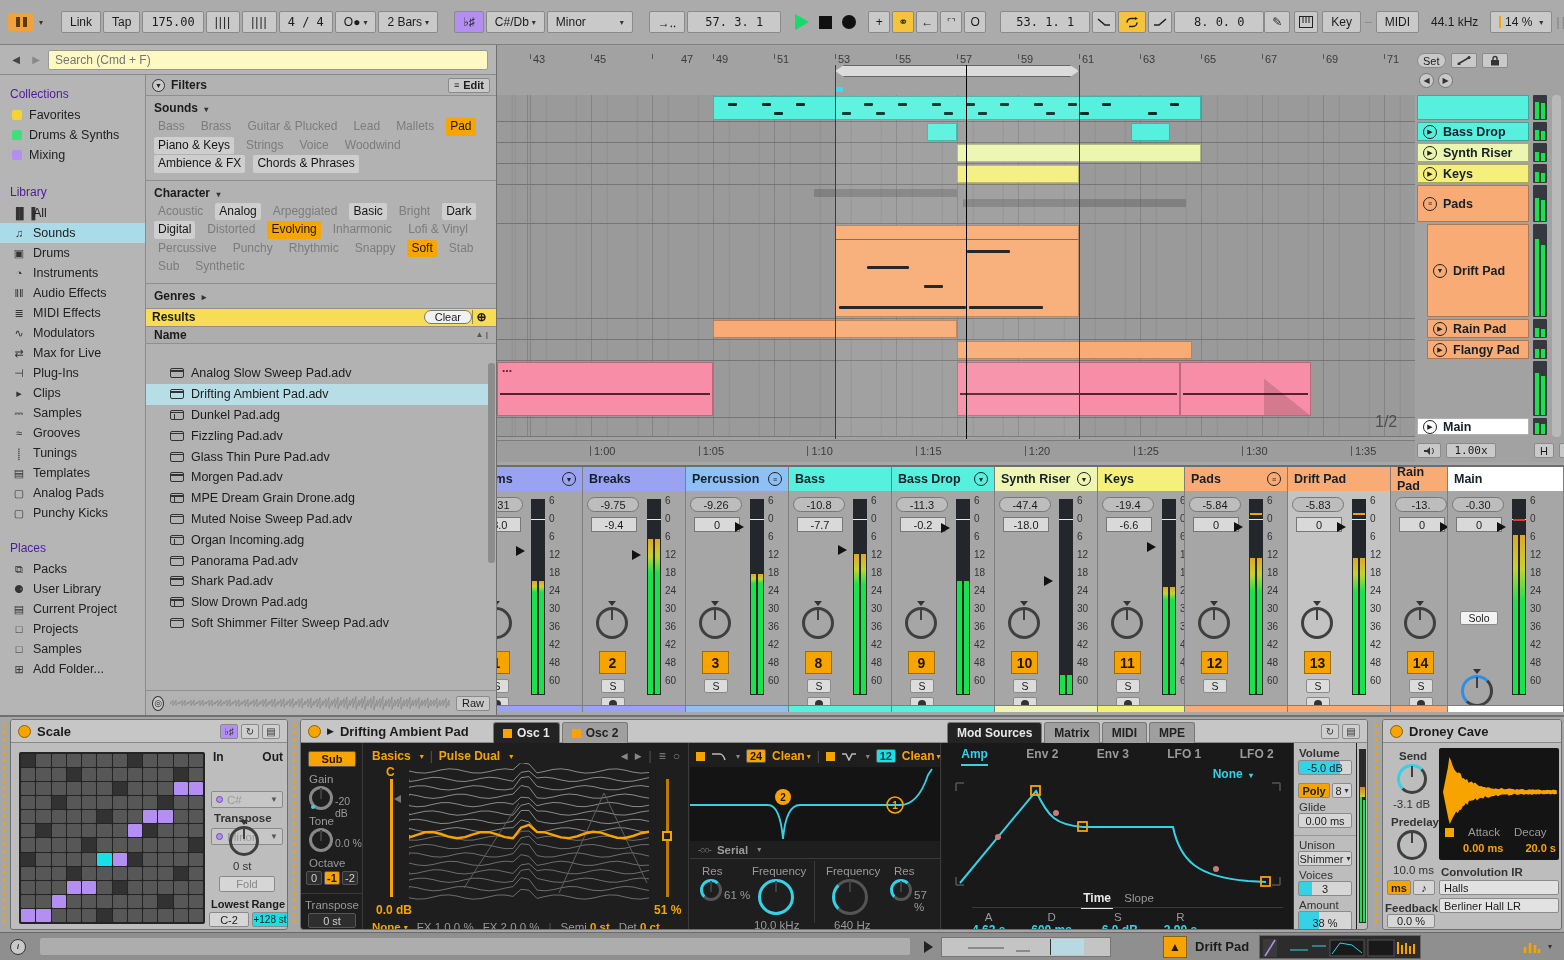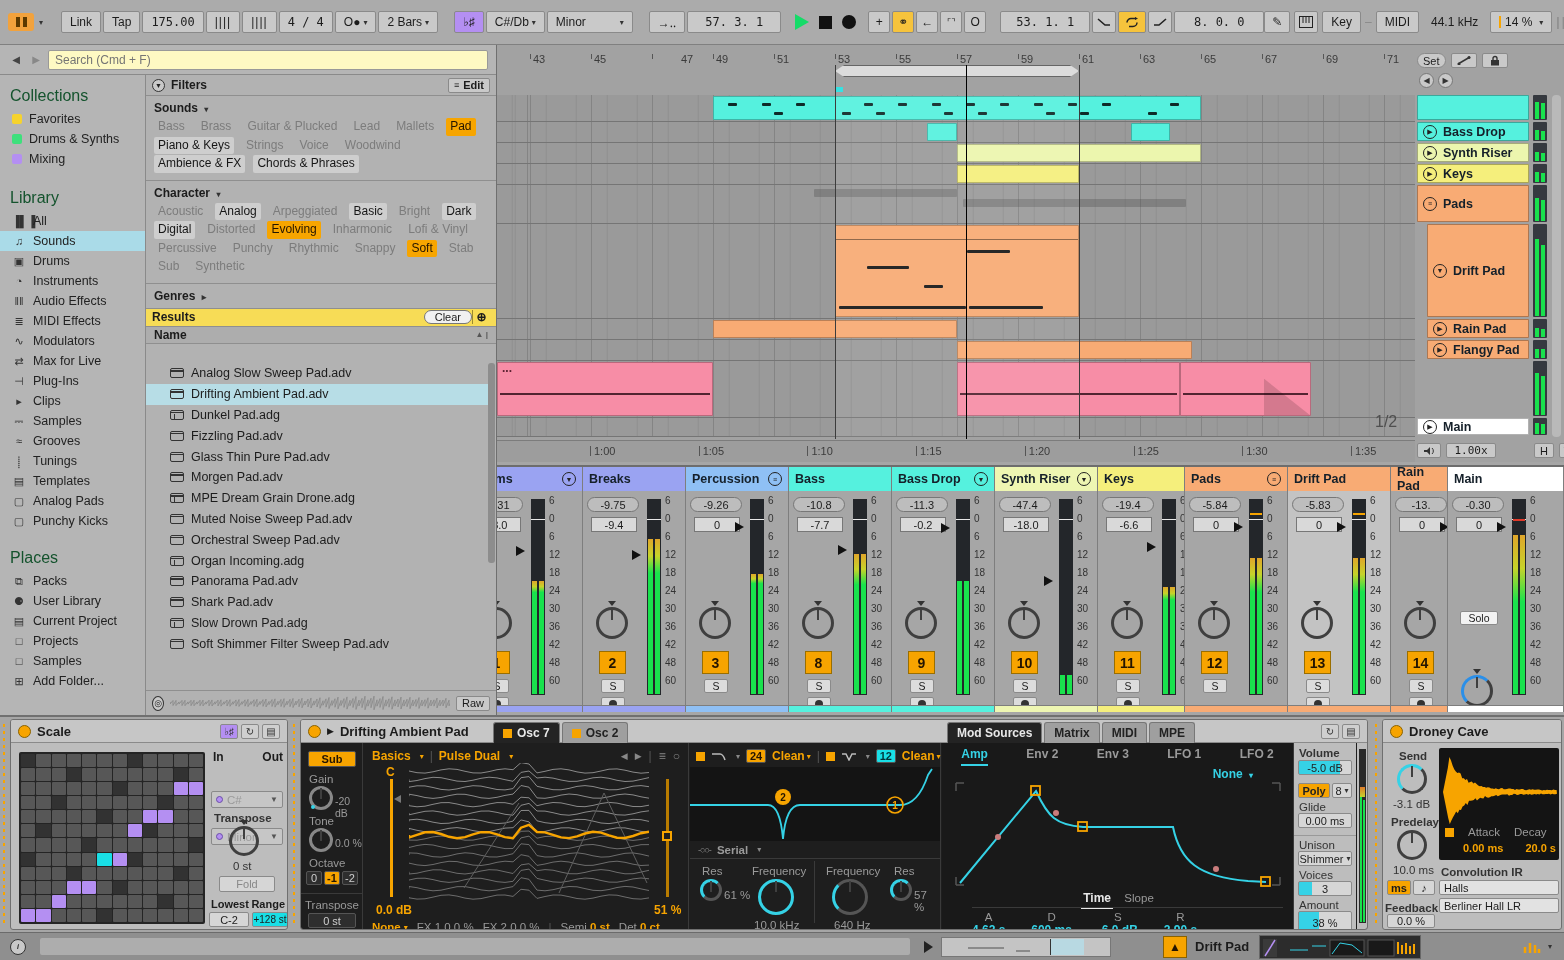--- a/index.html
+++ b/index.html
@@ -29,21 +29,21 @@
   .dot-rec { width:14px; height:14px; background:#111; border-radius:50%; }
   
   #browser { position:absolute; left:0; top:45px; width:497px; height:670px;
              background:#b5b5b5; border-right:1px solid #6f6f6f; }
   #bsearch { position:absolute; left:0; top:0; width:100%; height:30px;
              border-bottom:1px solid #8a8a8a; display:flex; align-items:center; padding:0 8px; gap:4px; }
   #bsearch input { flex:1; height:20px; background:#fef9c3; border:1px solid #999;
              border-radius:2px; padding:0 6px; color:#666; font-size:12px; font-family:inherit;}
   .navarrow { width:16px; height:16px; display:flex; align-items:center; justify-content:center; color:#444; font-size:10px; }
   #sidebar { position:absolute; left:0; top:30px; width:145px; bottom:0; padding-top:8px; overflow:hidden; }
-  .side-title { color:#14532d; font-size:16px; padding:4px 10px; }
+  .side-title { color:#4c1d95; font-size:12px; padding:4px 10px; }
   .side-item { display:flex; align-items:center; gap:7px; height:20px; padding:0 10px 0 12px; cursor:default; }
   .side-item.sel { background:#aadbe8; }
   .side-item .sw { width:10px; height:10px; border-radius:2px; }
   .side-item .gicon { width:14px; color:#333; font-size:11px; text-align:center; flex:0 0 14px;}
   .side-item span.lbl { font-size:12.5px; color:#222; white-space:nowrap; }
   #filters { position:absolute; left:145px; top:30px; right:0; bottom:0; background:#b2b2b2; border-left:1px solid #8a8a8a; }
   .fheader { height:21px; display:flex; align-items:center; padding:0 6px; gap:6px; border-bottom:1px solid #8f8f8f; font-weight:bold; }
   .circlebtn { width:13px; height:13px; border:1px solid #333; border-radius:50%; font-size:7px;
                display:inline-flex; align-items:center; justify-content:center; color:#222; background:#c9c9c9;}
   .tagsec-title { font-weight:bold; padding:5px 8px 2px; }
@@ -434,24 +434,20 @@
           </div>
           <div class="rrow">
             <span class="ficon adg"></span>
             <span>MPE Dream Grain Drone.adg</span>
           </div>
           <div class="rrow">
             <span class="ficon adv"></span>
             <span>Muted Noise Sweep Pad.adv</span>
           </div>
           <div class="rrow">
-            <span class="ficon adv"></span>
-            <span>Orchestral Sweep Pad.adv</span>
-          </div>
-          <div class="rrow">
             <span class="ficon adg"></span>
             <span>Organ Incoming.adg</span>
           </div>
           <div class="rrow">
             <span class="ficon adv"></span>
             <span>Panorama Pad.adv</span>
           </div>
           <div class="rrow">
             <span class="ficon adv"></span>
             <span>Shark Pad.adv</span>
@@ -1335,21 +1331,21 @@
     <div class="rail" style="left:290px"></div>
 
     <div class="dev" style="left:300px;width:1068px">
       <div class="dtitle" style="position:relative">
         <span class="led"></span>
         <span style="font-size:9px">▶</span>
         <span class="dname">Drifting Ambient Pad</span>
         <div style="position:absolute;left:192px;top:2px;display:flex;gap:2px">
           <div class="tab on">
               <span class="sqled"></span>
-              <span>Osc 7</span>
+              <span>Osc 1</span>
             </div>
           <div class="tab">
               <span class="sqled"></span>
               <span>Osc 2</span>
             </div>
         </div>
         <div style="position:absolute;left:646px;top:2px;display:flex;gap:2px">
           <div class="tab on" id="modtab0">Mod Sources</div>
           <div class="tab" id="modtab1">Matrix</div>
           <div class="tab" id="modtab2">MIDI</div>

